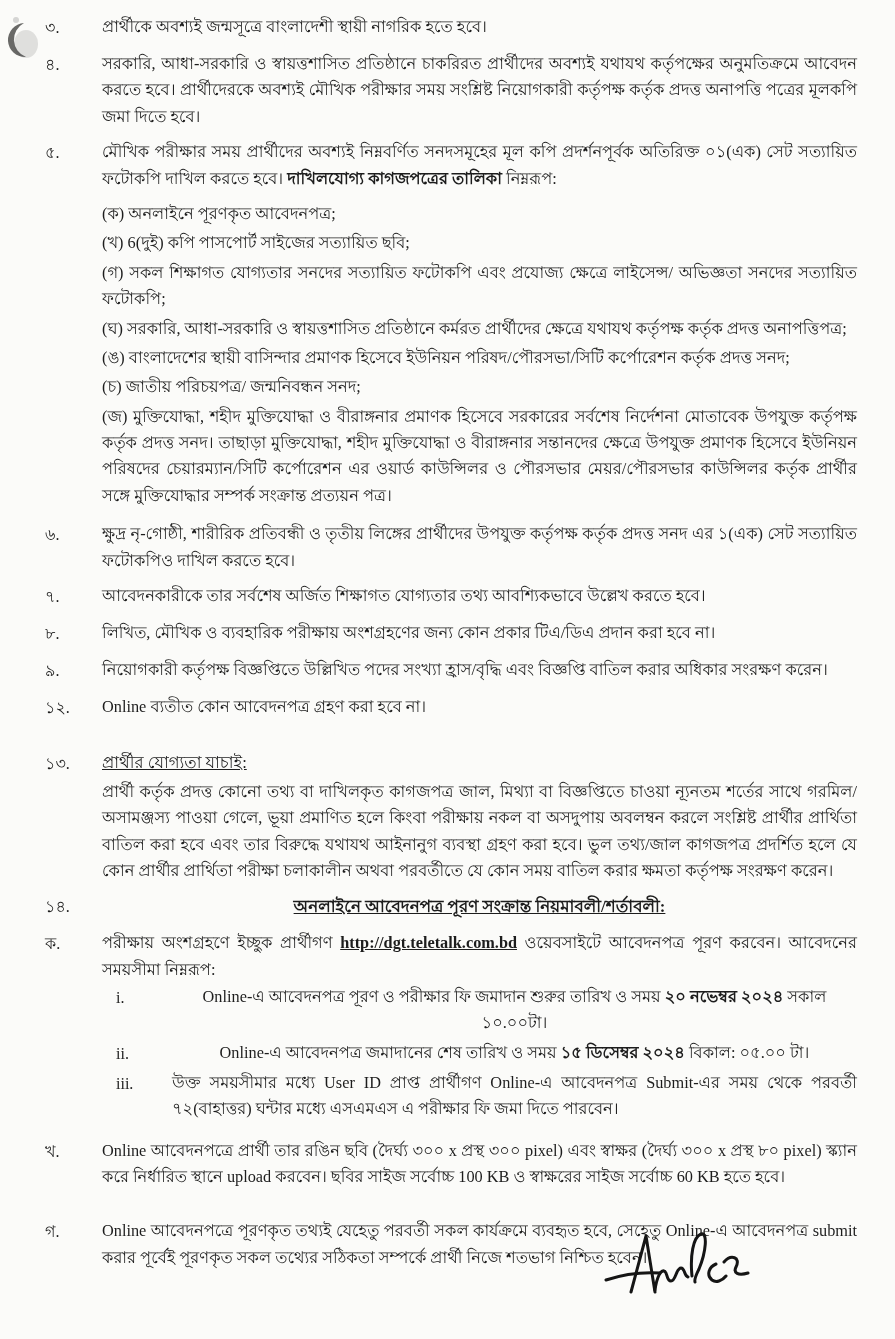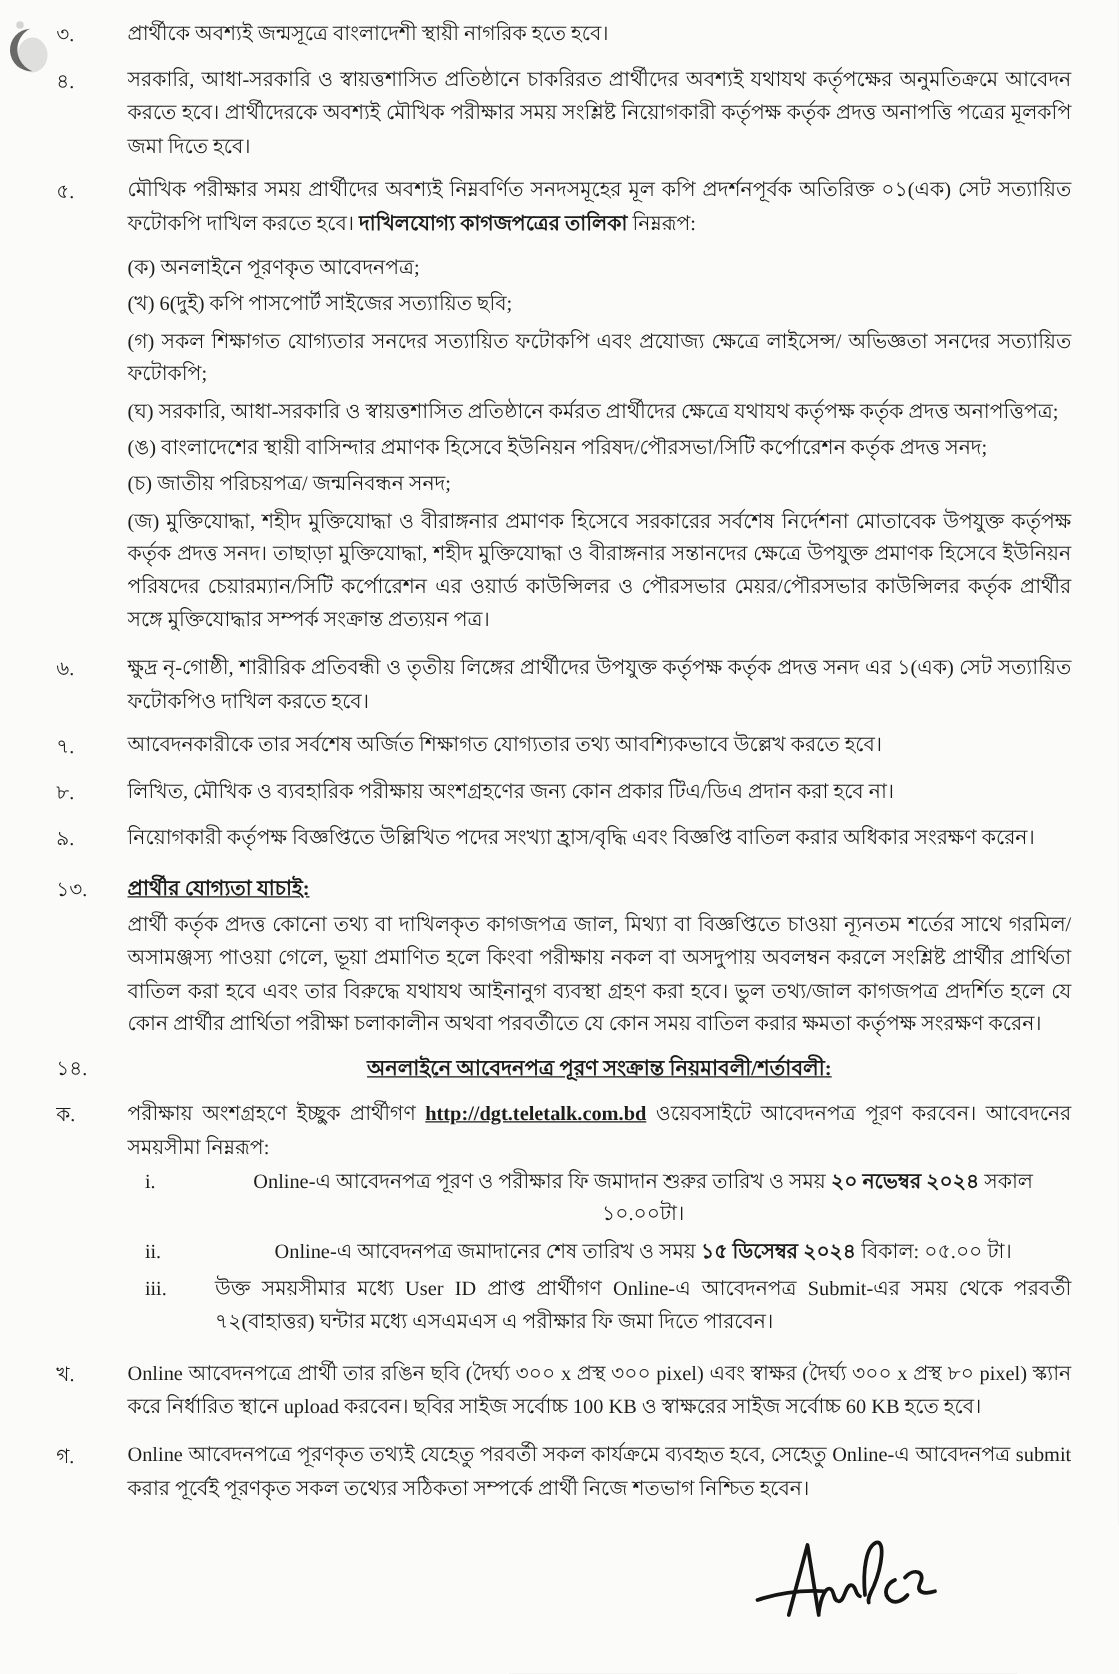--- a/index.html
+++ b/index.html
@@ -16,24 +16,24 @@
   .row{display:grid;grid-template-columns:57px 1fr;margin-bottom:9px;}
   .num{font-size:16px;padding-top:1px;}
   .txt{font-size:16.3px;line-height:1.62;text-align:justify;}
   .txt.nojust{text-align:center;}
   .b{font-weight:bold;}
   .u{text-decoration:underline;}
   .doclist{margin:9px 0 1px 0;}
   .doclist .doc{margin-bottom:3px;}
   .sub{display:grid;grid-template-columns:56px 1fr;margin:1px 0 3px 14px;}
   .sub .num{font-size:16px;}
-  .mt-lg{margin-top:13px;}
+  .mt-lg{margin-top:28px;}
   .mt-md{margin-top:12px;}
   .mt-sm{margin-top:5px;}
-  .heading-13{font-size:16.5px;font-weight:bold;}
+  .heading-13{font-size:16.5px;}
   .heading-14{font-size:16.8px;}
   .smudge{position:absolute;left:4px;top:16px;}
   .signature{position:absolute;left:600px;top:1224px;}
   .page-label{position:absolute;right:40px;top:1364px;font-size:15.5px;text-decoration:underline;}
   .body-para{margin:2px 0 0 0;}
 </style>
 </head>
 <body>
 
 <div class="page">
@@ -80,20 +80,24 @@
       <div class="num">৭.</div>
       <div class="txt">আবেদনকারীকে তার সর্বশেষ অর্জিত শিক্ষাগত যোগ্যতার তথ্য আবশ্যিকভাবে উল্লেখ করতে হবে।</div>
     </div>
     <div class="row">
       <div class="num">৮.</div>
       <div class="txt">লিখিত, মৌখিক ও ব্যবহারিক পরীক্ষায় অংশগ্রহণের জন্য কোন প্রকার টিএ/ডিএ প্রদান করা হবে না।</div>
     </div>
     <div class="row">
       <div class="num">৯.</div>
       <div class="txt">নিয়োগকারী কর্তৃপক্ষ বিজ্ঞপ্তিতে উল্লিখিত পদের সংখ্যা হ্রাস/বৃদ্ধি এবং বিজ্ঞপ্তি বাতিল করার অধিকার সংরক্ষণ করেন।</div>
+    </div>
+    <div class="row">
+      <div class="num">১২.</div>
+      <div class="txt">Online ব্যতীত কোন আবেদনপত্র গ্রহণ করা হবে না।</div>
     </div>
 
     <div class="row mt-lg">
       <div class="num">১৩.</div>
       <div class="txt">
         <span class="u heading-13">প্রার্থীর যোগ্যতা যাচাই:</span>
         <p class="body-para">প্রার্থী কর্তৃক প্রদত্ত কোনো তথ্য বা দাখিলকৃত কাগজপত্র জাল, মিথ্যা বা বিজ্ঞপ্তিতে চাওয়া ন্যূনতম শর্তের সাথে গরমিল/অসামঞ্জস্য পাওয়া গেলে, ভূয়া প্রমাণিত হলে কিংবা পরীক্ষায় নকল বা অসদুপায় অবলম্বন করলে সংশ্লিষ্ট প্রার্থীর প্রার্থিতা বাতিল করা হবে এবং তার বিরুদ্ধে যথাযথ আইনানুগ ব্যবস্থা গ্রহণ করা হবে। ভুল তথ্য/জাল কাগজপত্র প্রদর্শিত হলে যে কোন প্রার্থীর প্রার্থিতা পরীক্ষা চলাকালীন অথবা পরবর্তীতে যে কোন সময় বাতিল করার ক্ষমতা কর্তৃপক্ষ সংরক্ষণ করেন।</p>
       </div>
     </div>
 

